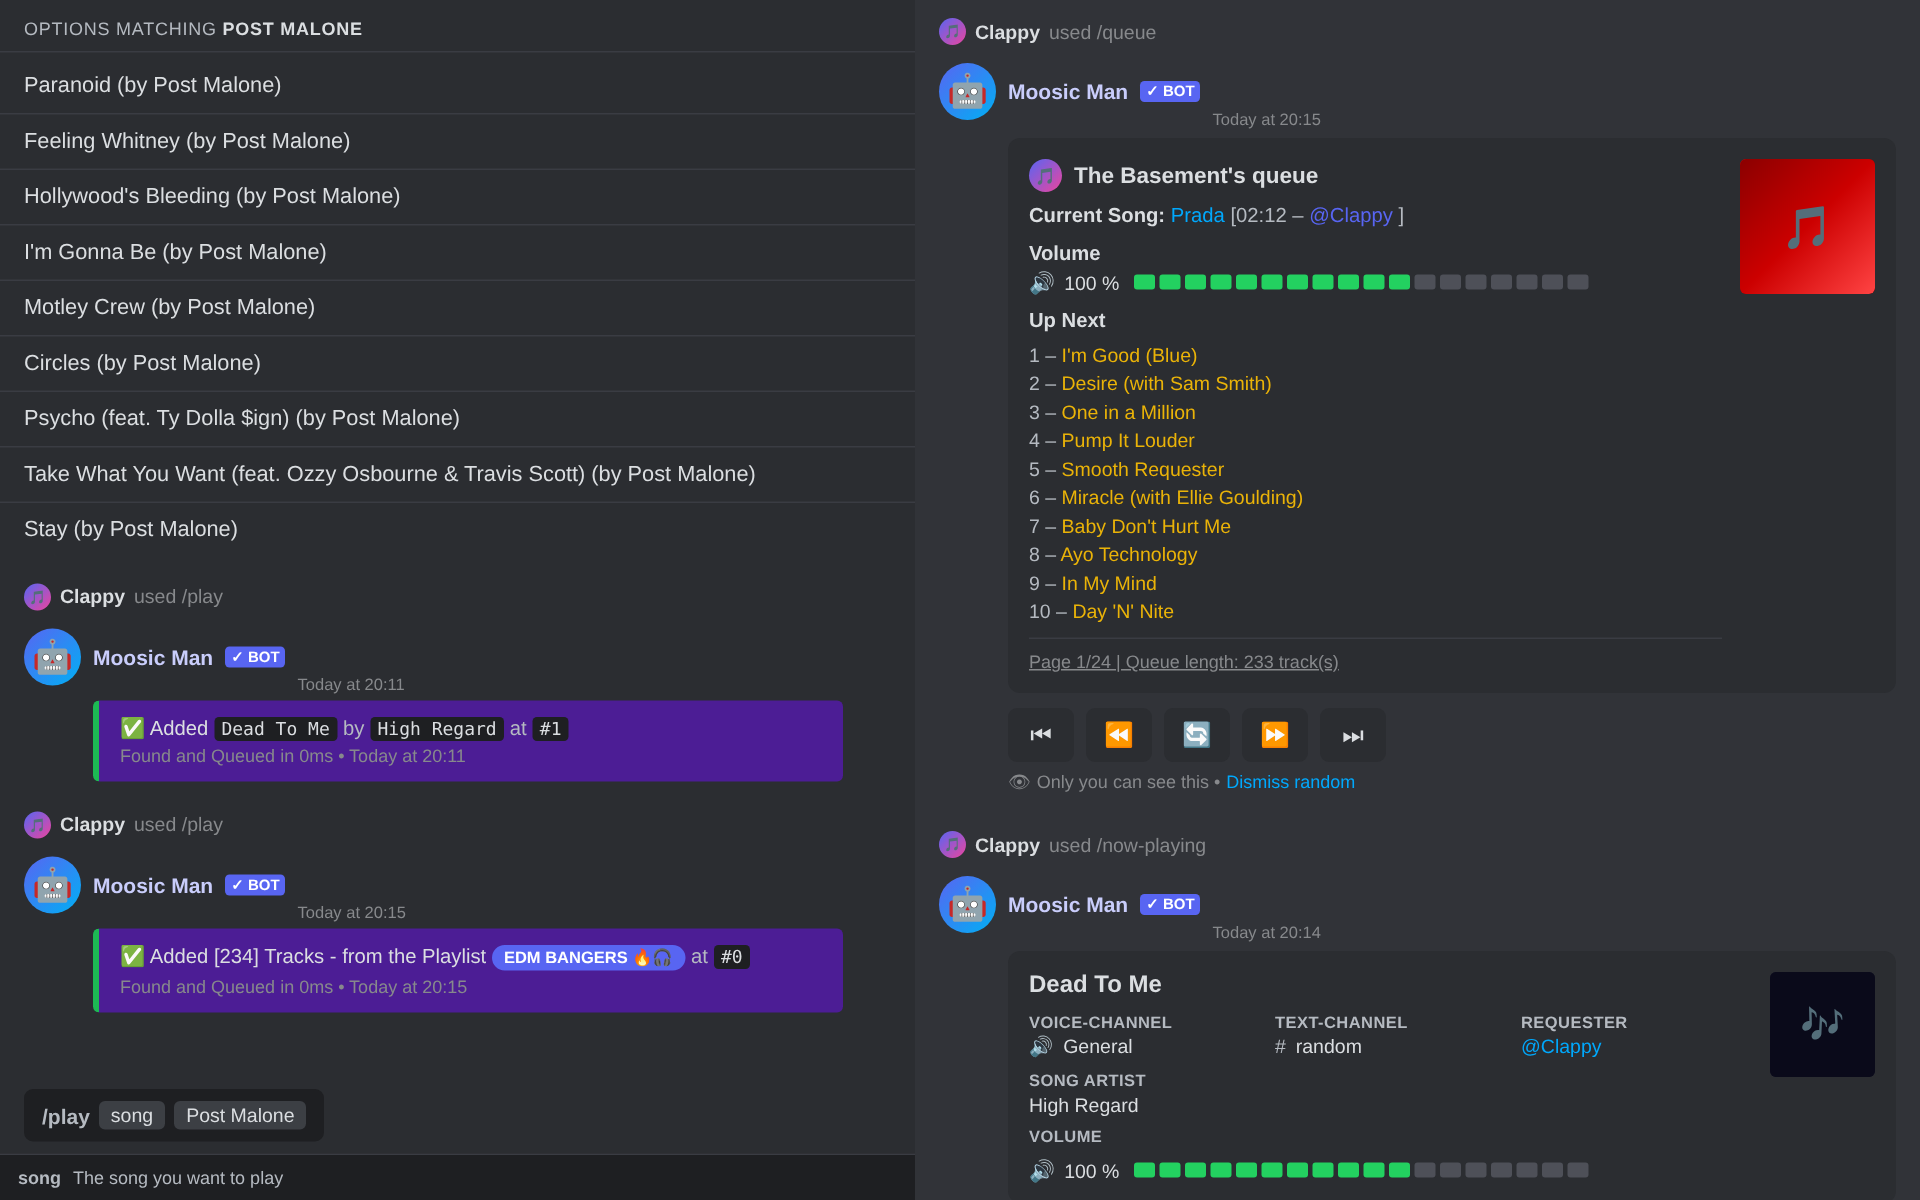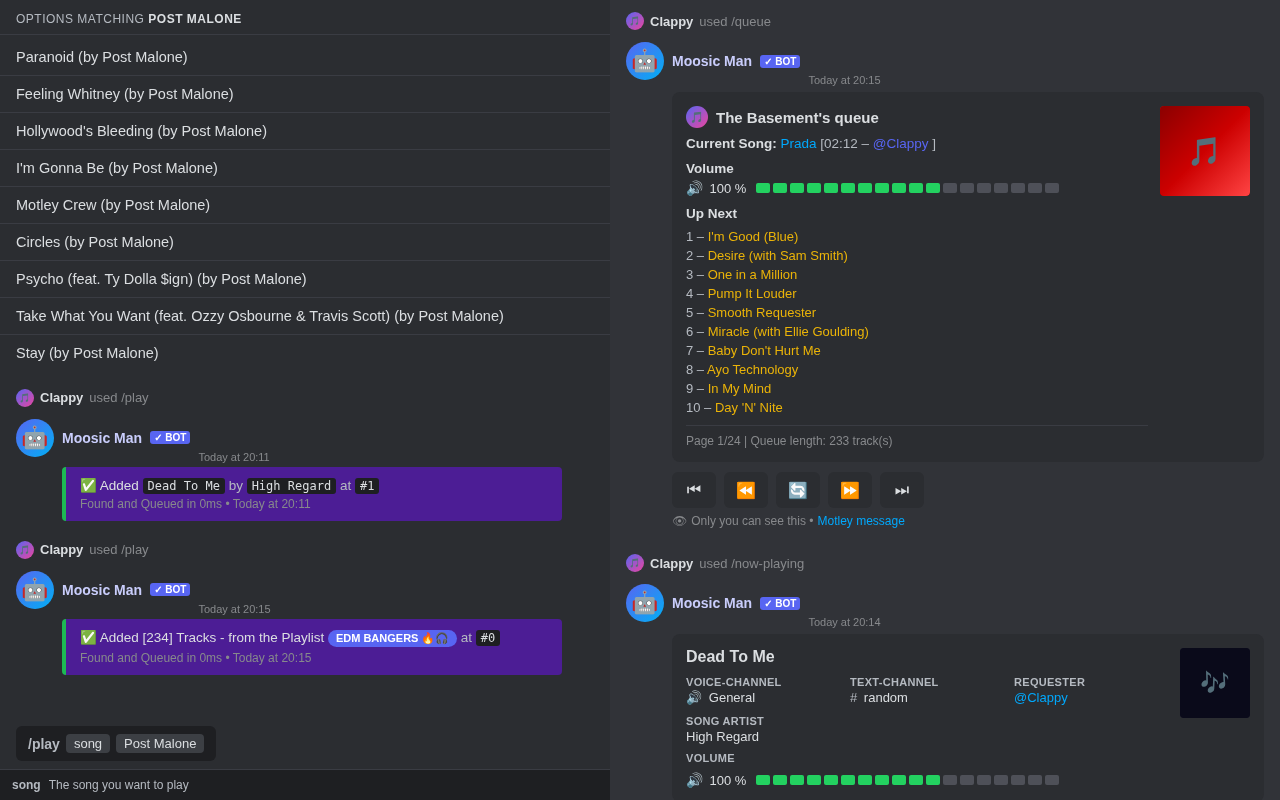--- a/index.html
+++ b/index.html
@@ -315,20 +315,21 @@
       gap: 12px;
     }
     .queue-embed-left { flex: 1; }
 
     .queue-footer {
       font-size: 12px;
       color: #87898c;
       margin-top: 8px;
       border-top: 1px solid #3a3c43;
       padding-top: 8px;
+      text-decoration: underline;
     }
 
     
     .controls-row {
       display: flex;
       gap: 8px;
       margin-top: 10px;
       margin-bottom: 6px;
     }
     .ctrl-btn {
@@ -600,21 +601,21 @@
       <button class="ctrl-btn">⏮</button>
       <button class="ctrl-btn">⏪</button>
       <button class="ctrl-btn">🔄</button>
       <button class="ctrl-btn">⏩</button>
       <button class="ctrl-btn">⏭</button>
     </div>
 
     <div class="dismiss-row" style="margin-left:46px;">
       <span>👁</span>
       <span>Only you can see this •</span>
-      <a class="dismiss-link">Motley message</a>
+      <a class="dismiss-link">Dismiss random</a>
     </div>
   </div>
 
   <div class="queue-block">
 
     <div class="user-action">
       <div class="avatar-small" style="background:linear-gradient(135deg,#5865f2,#eb459e)">🎵</div>
       <span class="username">Clappy</span>
       <span class="command">used /now-playing</span>
     </div>

